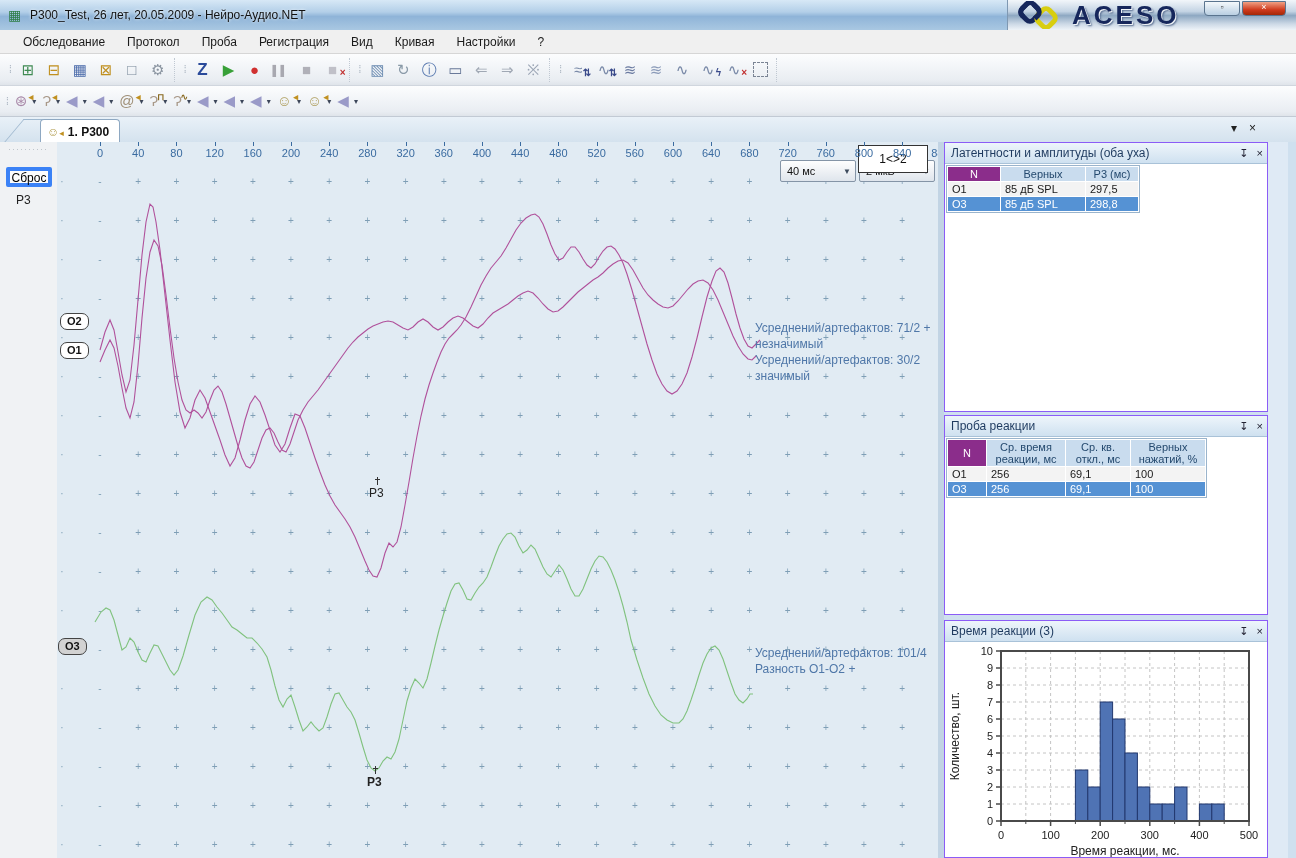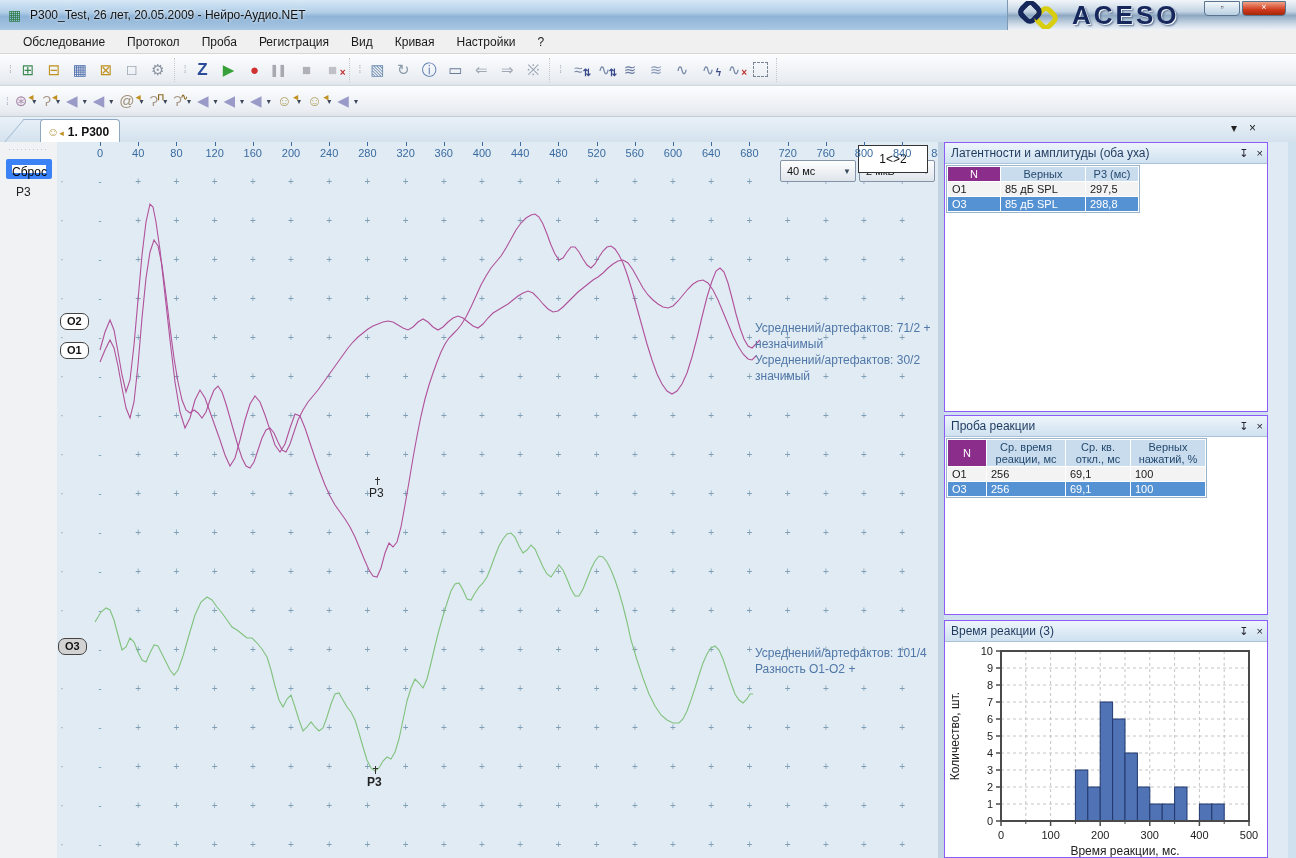--- a/index.html
+++ b/index.html
@@ -51,21 +51,21 @@
     border-radius:4px 4px 0 0;display:flex;align-items:center;padding:0 10px 0 6px;}
   .tab .ticon{font-size:12px;color:#b09a4a;margin-right:4px;}
   .tab .ticon .sp{color:#c09020;font-size:9px;}
   .tab .tlabel{font-size:12px;font-weight:bold;color:#111;}
   .tabbar-btns{position:absolute;right:40px;top:4px;display:flex;gap:12px;}
   .tabbar-btns span{font-size:12px;color:#222;line-height:14px;}
   
   .content{position:absolute;left:0;top:142px;width:1296px;height:716px;background:#cfe0ef;}
   .gutter{position:absolute;left:0;top:0;width:57px;height:716px;background:#f0f2f4;border-right:1px solid #c4d0da;}
   .gutter .grip2{color:#b8bec6;font-size:9px;letter-spacing:1px;margin:2px 0 0 8px;}
-  .reset-btn{display:block;margin:5px 0 0 6px;width:46px;height:20px;background:#fdfdfd;border:6px solid #3b82f6;
+  .reset-btn{display:block;margin:13px 0 0 6px;width:46px;height:20px;background:#fdfdfd;border:4px solid #3b82f6;
     border-radius:2px;font-size:12px;font-family:"Liberation Sans",sans-serif;padding:0;}
   .side-p3{display:block;margin:6px 0 0 16px;font-size:12px;color:#222;}
   .plot{position:absolute;left:57px;top:0;width:881px;height:716px;background:#e1ebf3;overflow:hidden;}
   .axlab{position:absolute;top:5px;width:30px;margin-left:-15px;text-align:center;font-size:11px;color:#3a6ba0;}
   .axtick{position:absolute;top:0;width:1px;height:4px;background:#3a6ba0;}
   .chip{position:absolute;background:#fff;border:1px solid #444;border-radius:7px;font-size:11px;font-weight:bold;
     color:#111;padding:1px 6px;line-height:13px;}
   .chip.sel{background:#d2d2d2;}
   .anno{position:absolute;font-size:12px;color:#4f77a8;line-height:16px;white-space:nowrap;}
   .p3m{position:absolute;}

